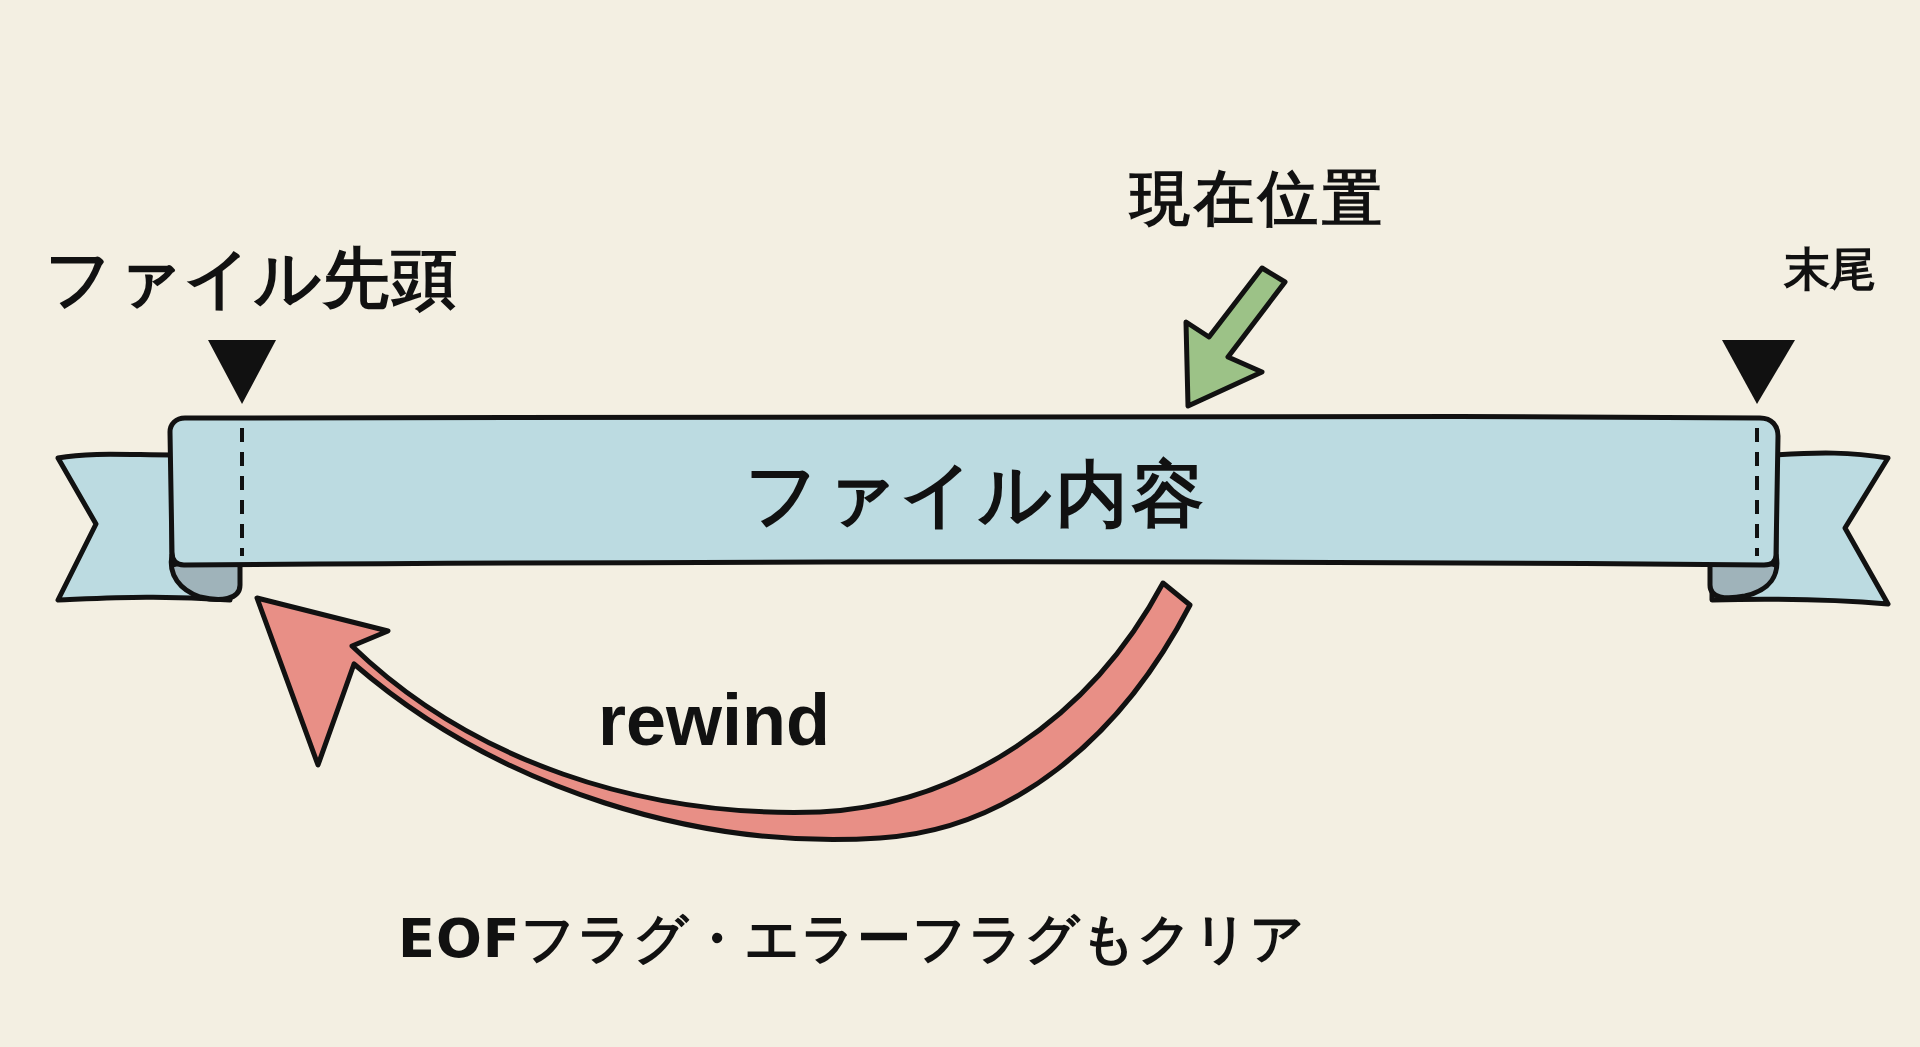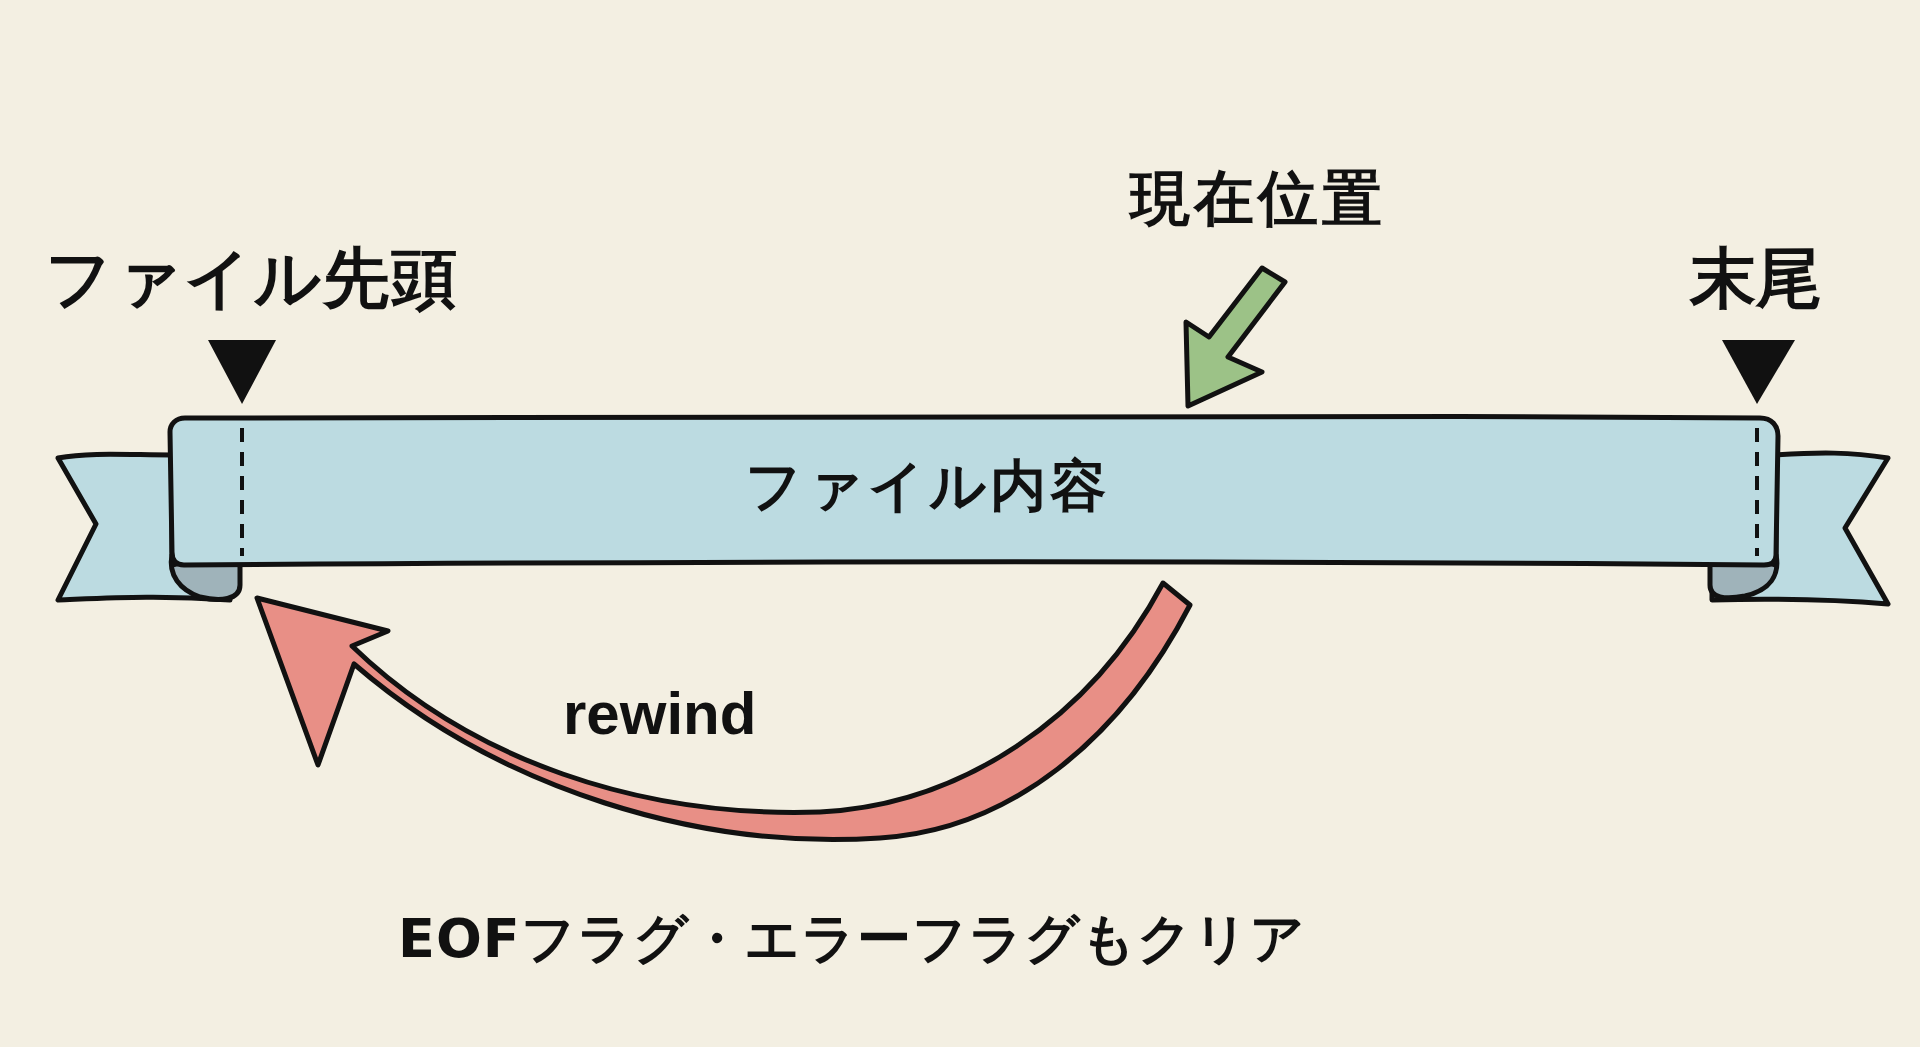--- a/index.html
+++ b/index.html
@@ -1,24 +1,24 @@
 <!DOCTYPE html>
 <html><head>
 <meta charset="utf-8">
 <style>
   html, body { margin:0; padding:0; }
   body { width:1920px; height:1047px; background:#f3efe2; overflow:hidden; position:relative;
          font-family:"DejaVu Sans", "Liberation Sans", sans-serif; }
   svg.stage { position:absolute; left:0; top:0; }
   .label { position:absolute; font-weight:bold; color:#111; white-space:nowrap; line-height:1; }
   #lbl-start { left:45px; top:246px; font-size:66px; letter-spacing:2px;text-align:right; }
-  #lbl-end { left:1690px; top:246px; font-size:66px; }
+  #lbl-end { left:1784px; top:246px; font-size:46px; }
   #lbl-current { left:1130px; top:168px; font-size:60px; letter-spacing:4px; }
-  #lbl-content { left:745px; top:458px; font-size:56px; letter-spacing:4px;font-family:Liberation Serif, serif; }
-  #lbl-rewind { left:563px; top:684px; font-size:60px; font-family:"Liberation Sans", sans-serif; }
+  #lbl-content { left:745px; top:458px; font-size:72px; letter-spacing:4px; }
+  #lbl-rewind { left:598px; top:684px; font-size:72px; font-family:"Liberation Sans", sans-serif; }
   #lbl-note { left:398px; top:912px; font-size:54px; letter-spacing:1px; }
 </style>
 </head>
 <body>
 
 <svg class="stage" width="1920" height="1047" viewBox="0 0 1920 1047">
 
   <path d="M172,455 C130,455 90,452 58,458 L96,524 L58,600 C110,598 160,595 230,600 L230,570 L172,565 Z" fill="#bcdbe1" stroke="#111" stroke-width="5" stroke-linejoin="round"></path>
 
   <path d="M172,555 C168,575 180,590 200,597 C220,602 240,600 240,585 L240,565 C215,560 190,560 172,565 Z" fill="#9fb3ba" stroke="#111" stroke-width="5" stroke-linejoin="round"></path>

